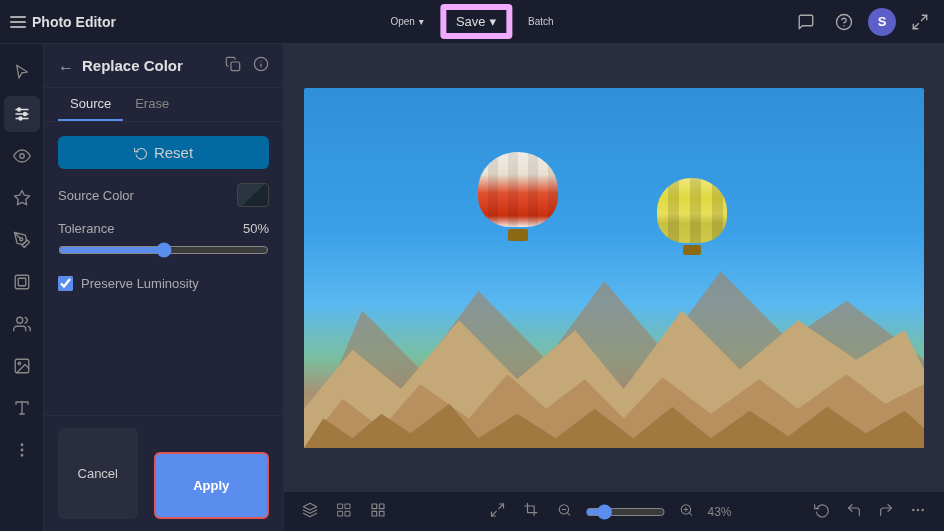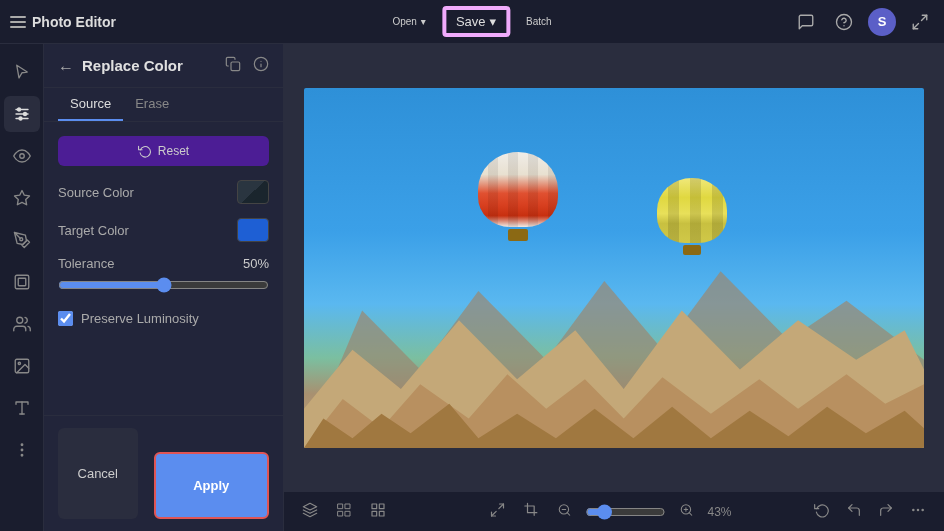--- a/index.html
+++ b/index.html
@@ -56,21 +56,21 @@
       font-size: 10px;
       cursor: pointer;
       padding: 4px 10px;
       border-radius: 4px;
       display: flex;
       align-items: center;
       gap: 4px;
     }
     .top-btn-save {
       background: transparent;
-      border: 4px solid #f0abfc;
+      border: 6px solid #f0abfc;
       color: #ddd;
       font-size: 13px;
       cursor: pointer;
       padding: 4px 10px;
       border-radius: 4px;
       display: flex;
       align-items: center;
       gap: 4px;
     }
     .hamburger-icon {
@@ -201,24 +201,24 @@
     .panel-body {
       flex: 1;
       padding: 14px;
       display: flex;
       flex-direction: column;
       gap: 14px;
       overflow-y: auto;
     }
     .reset-btn {
       width: 100%;
-      background: #4c1d95;
+      background: #0369a1;
       border: none;
       color: #ccc;
-      font-size: 12px;
+      font-size: 15px;
       padding: 8px;
       border-radius: 6px;
       cursor: pointer;
       display: flex;
       align-items: center;
       justify-content: center;
       gap: 6px;
     }
 
     .color-row {
@@ -614,24 +614,20 @@
             <path d="M3.51 15a9 9 0 1 0 .49-4.9"></path>
           </svg>
         <span>Reset</span>
       </button>
 
       <div class="color-row">
         <span class="color-label">Source Color</span>
         <div class="color-swatch source-swatch"></div>
       </div>
 
-      <div class="color-row">
-        <span class="color-label">Target Color</span>
-        <div class="color-swatch target-swatch"></div>
-      </div>
 
       <div>
         <div class="tolerance-row">
           <span class="tolerance-label">Tolerance</span>
           <span class="tolerance-value">50%</span>
         </div>
         <input type="range" class="styled-range" min="0" max="100" value="50" style="width: 100%; margin-top: 4px;">
       </div>
 
       <div class="checkbox-row">

